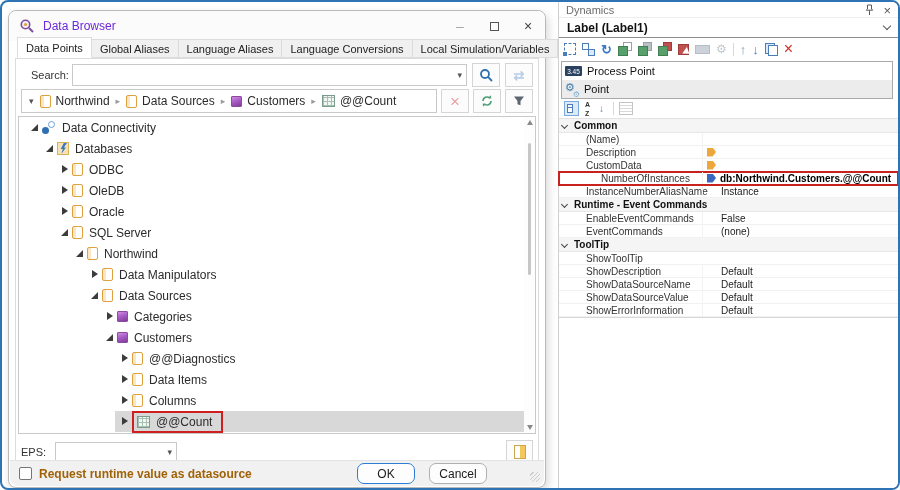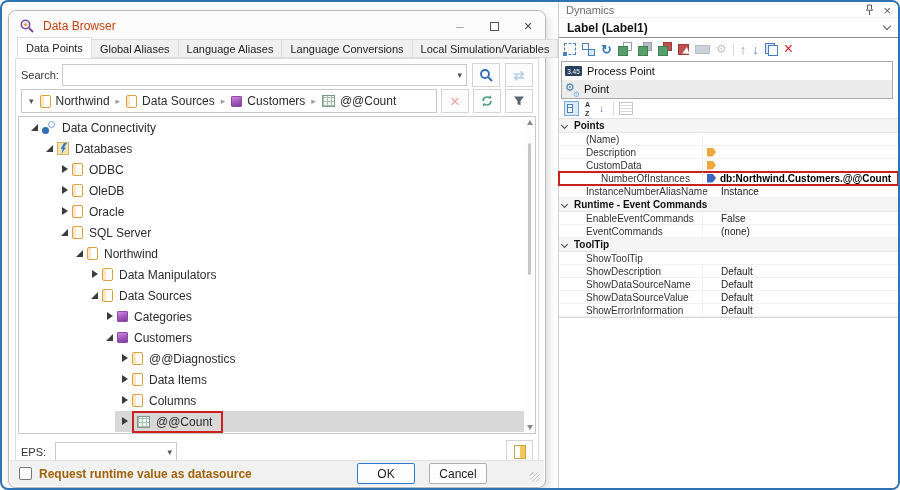--- a/index.html
+++ b/index.html
@@ -2,32 +2,32 @@
 <html><head>
 <meta charset="utf-8">
 <style>
   html,body{margin:0;padding:0;background:#fff;font-family:"Liberation Sans",sans-serif;}
   *{box-sizing:border-box;}
   .frame{position:relative;width:900px;height:490px;border:2px solid #2e74b5;border-radius:8px;background:#fff;overflow:hidden;}
 
   
   .dialog{position:absolute;left:6px;top:8px;width:538px;height:478px;background:#fff;border:1px solid #b9b9b9;border-radius:8px;box-shadow:2px 4px 10px rgba(0,0,0,.16);}
   .dlg-title{height:30px;display:flex;align-items:center;padding-left:10px;border-radius:8px 8px 0 0;background:#fbfbfb;}
-  .dlg-title .ttl{font-size:12px;color:#c2410c;margin-left:8px;flex:1;}
+  .dlg-title .ttl{font-size:12px;color:#6d28d9;margin-left:8px;flex:1;}
   .cap-btn{width:34px;height:28px;display:flex;align-items:center;justify-content:center;color:#444;font-size:14px;}
   .cap-btn.min{color:#a9a9a9;}
   .max-glyph{width:9px;height:9px;border:1.3px solid #555;display:inline-block;}
 
   .tabs{position:absolute;top:26px;left:8px;height:21px;display:flex;align-items:flex-end;}
   .tab{height:19px;display:flex;align-items:center;padding:0 8px;font-size:11px;color:#222;background:#f0f0f0;border:1px solid #dcdcdc;margin-right:-1px;white-space:nowrap;}
   .tab.active{height:21px;background:#fff;border-bottom:1px solid #fff;position:relative;z-index:2;}
 
   .tab-page{position:absolute;top:47px;left:6px;width:524px;height:406px;border:1px solid #dcdcdc;background:#fff;}
 
-  .search-row{position:absolute;top:3px;left:2px;right:2px;height:26px;display:flex;align-items:center;gap:5px;padding:0 3px;}
+  .search-row{position:absolute;top:3px;left:12px;right:2px;height:26px;display:flex;align-items:center;gap:5px;padding:0 3px;}
   .search-row .lbl{font-size:11px;color:#333;width:36px;}
   .combo{flex:1;height:22px;border:1px solid #c9c9c9;background:#fff;display:flex;align-items:center;justify-content:flex-end;padding-right:4px;}
   .caret{font-size:9px;color:#555;line-height:1;}
   .btn-sq{width:28px;height:24px;border:1px solid #d5d5d5;background:#fcfcfc;display:flex;align-items:center;justify-content:center;flex:none;}
   .swap-ic{font-size:13px;color:#b9cfe7;font-weight:bold;}
 
   .crumb-row{position:absolute;top:29px;left:2px;right:2px;height:26px;display:flex;align-items:center;gap:4px;padding:0 3px;}
   .crumb-box{flex:1;height:24px;border:1px solid #c9c9c9;background:#fff;display:flex;align-items:center;gap:6px;padding:0 7px;overflow:hidden;}
   .crumb-item{display:flex;align-items:center;gap:5px;font-size:12px;color:#2b2b2b;white-space:nowrap;}
   .crumb-sep{color:#9a9a9a;font-size:9px;}
@@ -62,21 +62,21 @@
   .eps-row{position:absolute;top:380px;left:2px;right:2px;height:26px;display:flex;align-items:center;padding:0 3px;}
   .eps-row .lbl{font-size:11px;color:#333;width:34px;}
   .eps-combo{width:122px;height:21px;border:1px solid #c9c9c9;background:#fff;display:flex;align-items:center;justify-content:flex-end;padding-right:4px;}
   .eps-spacer{flex:1;}
   .eps-btn{width:27px;height:25px;border:1px solid #d5d5d5;background:#fcfcfc;display:flex;align-items:center;justify-content:center;}
   .eps-pick-ic{width:12px;height:14px;border:1px solid #caa64e;background:linear-gradient(to right,#fff 50%,#f3c75a 50%);}
 
   .dlg-footer{position:absolute;left:1px;right:1px;bottom:1px;height:26px;background:#f1f1f1;border-top:1px solid #e3e3e3;border-radius:0 0 8px 8px;display:flex;align-items:center;padding:0 9px;}
   .cbx{width:13px;height:13px;border:1px solid #767676;border-radius:2px;background:#fff;flex:none;}
   .cbx-lbl{font-size:12px;color:#a16207;margin-left:7px;flex:1;font-weight:bold;}
-  .btn{height:21px;border-radius:2px;font-size:12px;color:#1b1b1b;display:flex;align-items:center;justify-content:center;background:#fdfdfd;}
+  .btn{height:21px;border-radius:7px;font-size:12px;color:#1b1b1b;display:flex;align-items:center;justify-content:center;background:#fdfdfd;}
   .btn.ok{width:58px;border:1px solid #2f7cd6;}
   .btn.cancel{width:58px;border:1px solid #b0b0b0;margin-left:14px;margin-right:48px;}
   .grip{width:10px;height:10px;position:absolute;right:4px;bottom:4px;background:repeating-linear-gradient(135deg,transparent 0 2px,#c2c2c2 2px 3px);opacity:.8;}
 
   
   .panel{position:absolute;left:556px;top:0;right:0;bottom:0;background:#fff;border-left:1px solid #d0d0d0;}
   .pn-header{height:16px;display:flex;align-items:flex-start;padding:2px 7px 0 7px;color:#6b6b6b;font-size:11px;border-bottom:1px solid #ededed;}
   .pn-header .t{flex:1;}
   .pn-close{color:#5a5a5a;font-size:13px;line-height:1;margin-left:9px;}
   .pn-select{height:20px;display:flex;align-items:center;padding:0 8px;font-weight:bold;font-size:12px;color:#111;border-bottom:1px solid #8f8f8f;}
@@ -386,21 +386,21 @@
       <span class="ic-cat"></span>
       <span class="ic-az"></span>
       <span class="az-arr">↓</span>
       <span class="vsep"></span>
       <span class="ic-pages"></span>
     </div>
 
     <div class="pgrid">
       <div class="pgrow cat">
         <span class="chev"></span>
-        <span class="cat-label">Points</span>
+        <span class="cat-label">Common</span>
       </div>
       <div class="pgrow">
         <span class="pg-name">(Name)</span>
         <div class="pg-val noicon">
             <span class="pg-vtext"></span>
           </div>
       </div>
       <div class="pgrow">
         <span class="pg-name">Description</span>
         <div class="pg-val">

